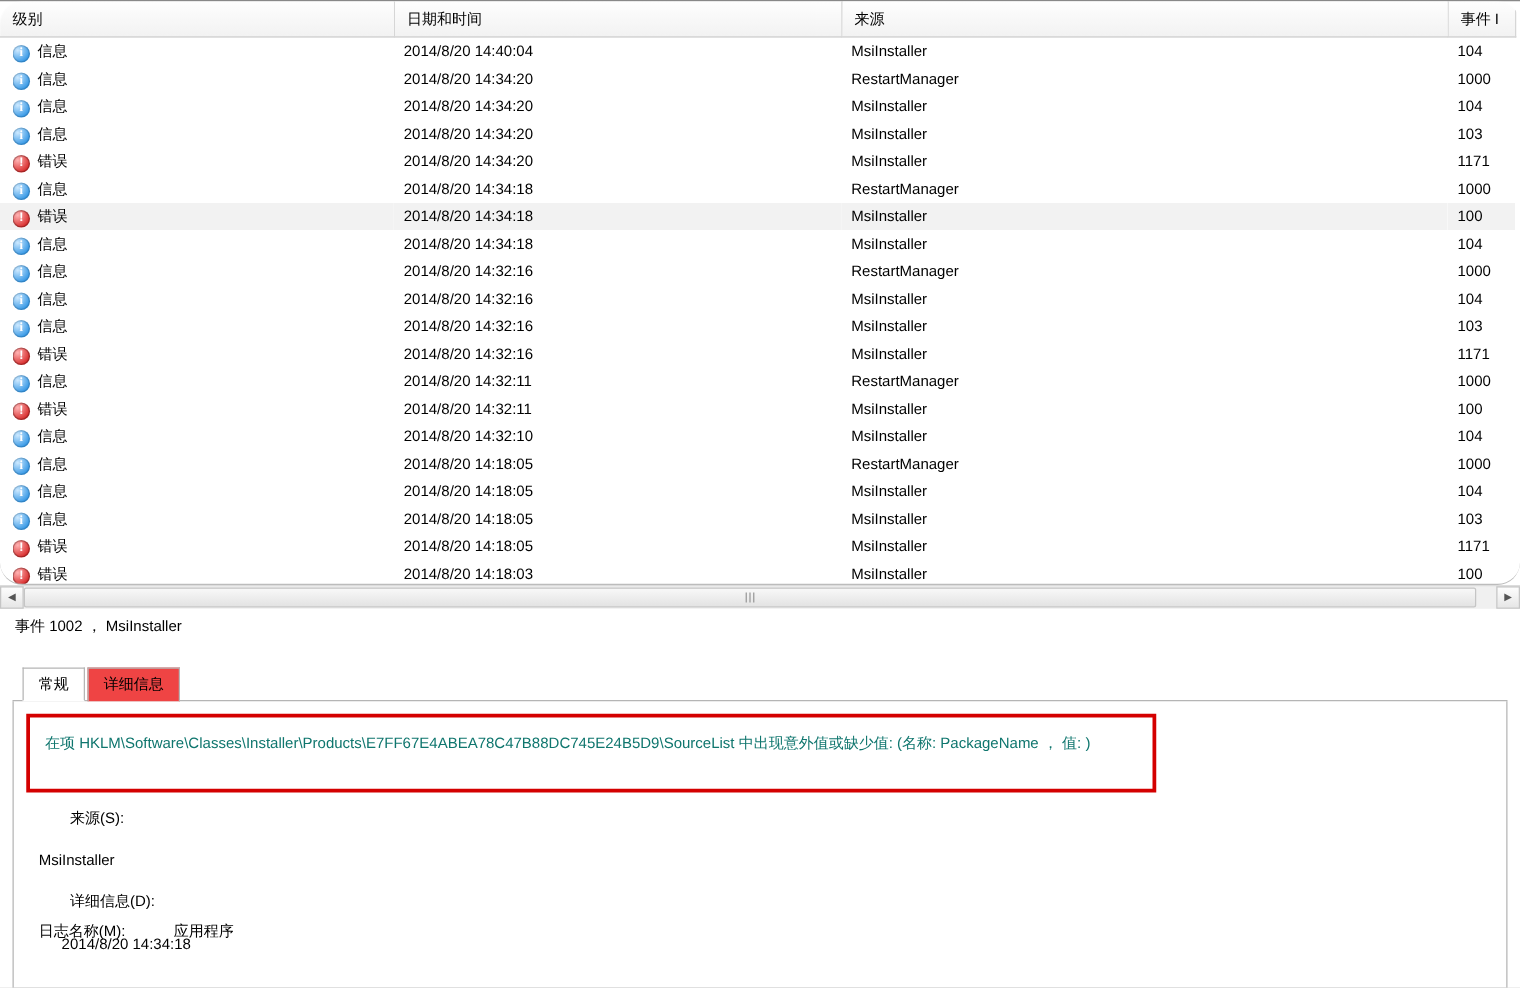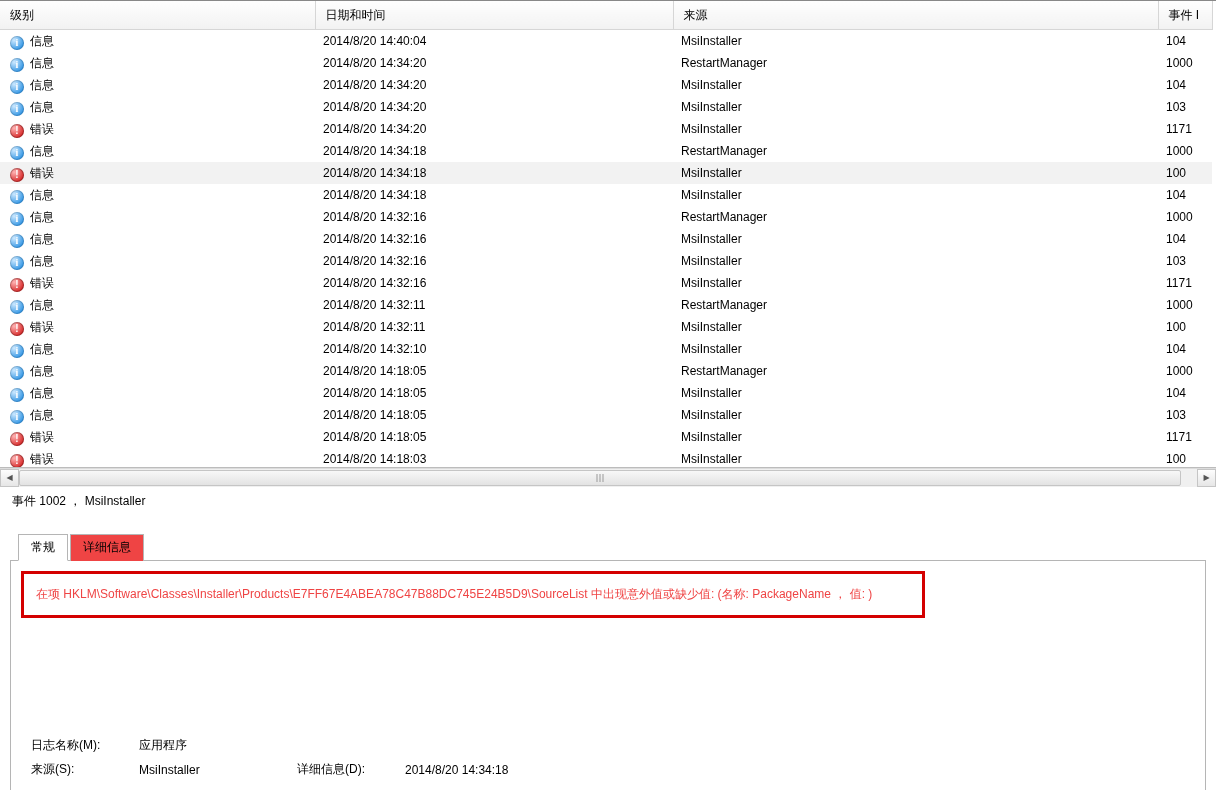--- a/index.html
+++ b/index.html
@@ -17,20 +17,21 @@
     flex-direction: column;
     height: 100%;
     border-top: 1px solid #888;
   }
   
   .table-wrap {
     height: 490px;
     overflow: hidden;
     position: relative;
     border-bottom: 1px solid #bcbcbc;
+    border-radius: 18px;
   }
   .event-table {
     width: 1212px;
     border-collapse: collapse;
     table-layout: fixed;
   }
   .event-table th {
     background: linear-gradient(#fefefe, #f2f2f2);
     border-right: 1px solid #d6d6d6;
     border-bottom: 1px solid #d6d6d6;
@@ -164,24 +165,24 @@
   .tab-panel {
     border: 1px solid #b5b5b5;
     border-top: none;
     margin: 0 10px 0 10px;
     padding: 10px 10px 10px 10px;
     height: 220px;
     position: relative;
   }
   .highlight-box {
     border: 3px solid #d40000;
-    padding: 12px 12px 12px 12px;
+    padding: 12px 12px 28px 12px;
     width: 874px;
     font-size: 12px;
-    color: #ef4444;
+    color: #0f766e;
     line-height: 1.4;
   }
   .meta-row {
     position: absolute;
     left: 20px;
     display: flex;
     gap: 18px;
     font-size: 12px;
     align-items: center;
   }
@@ -469,20 +470,20 @@
 
   <div class="tab-panel">
     <div class="highlight-box">
       <span>在项 HKLM\Software\Classes\Installer\Products\E7FF67E4ABEA78C47B88DC745E24B5D9\SourceList 中出现意外值或缺少值: (名称: PackageName ， 值: )</span>
     </div>
 
     <div class="meta-row" style="bottom:36px;">
       <span class="meta-label">日志名称(M):</span>
       <span class="meta-value">应用程序</span>
     </div>
-    <div class="meta-row" style="bottom:12px;">
+    <div class="meta-row" style="bottom:28px;flex-direction:column;">
       <span class="meta-label">来源(S):</span>
       <span class="meta-value">MsiInstaller</span>
       <span class="meta-row2-label">详细信息(D):</span>
       <span>2014/8/20 14:34:18</span>
     </div>
   </div>
 </div>
 
 </body></html>

